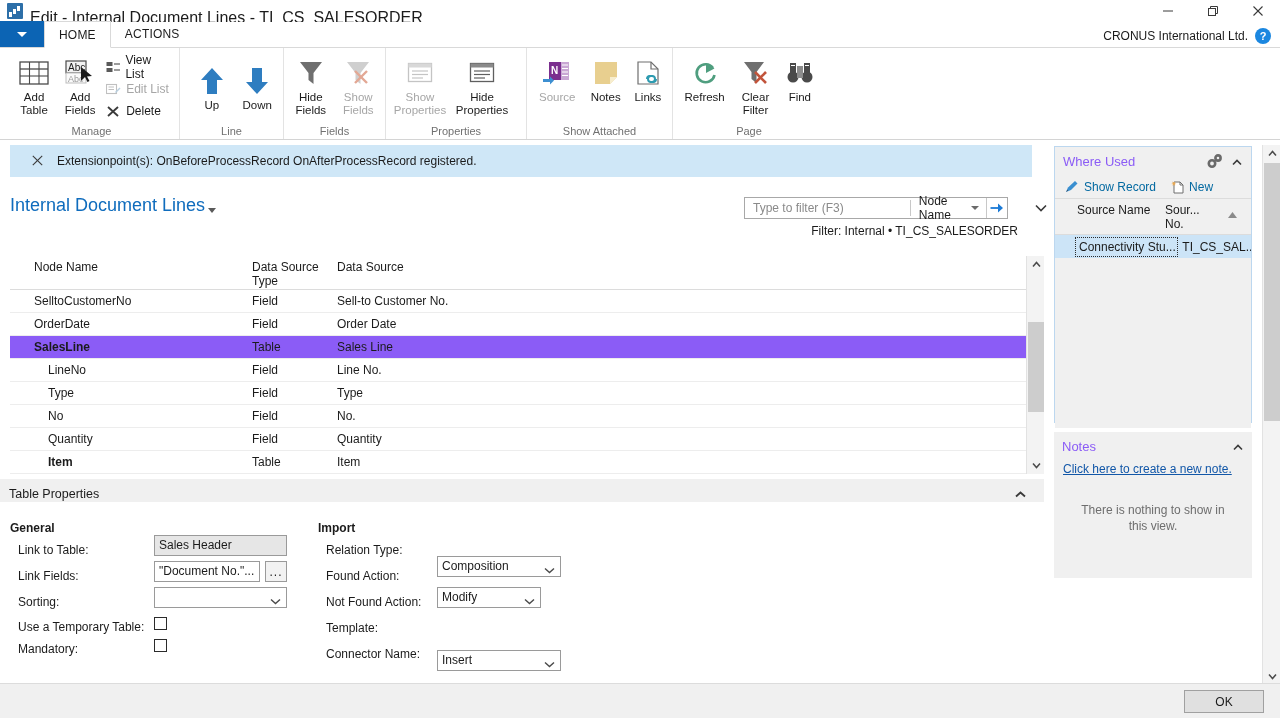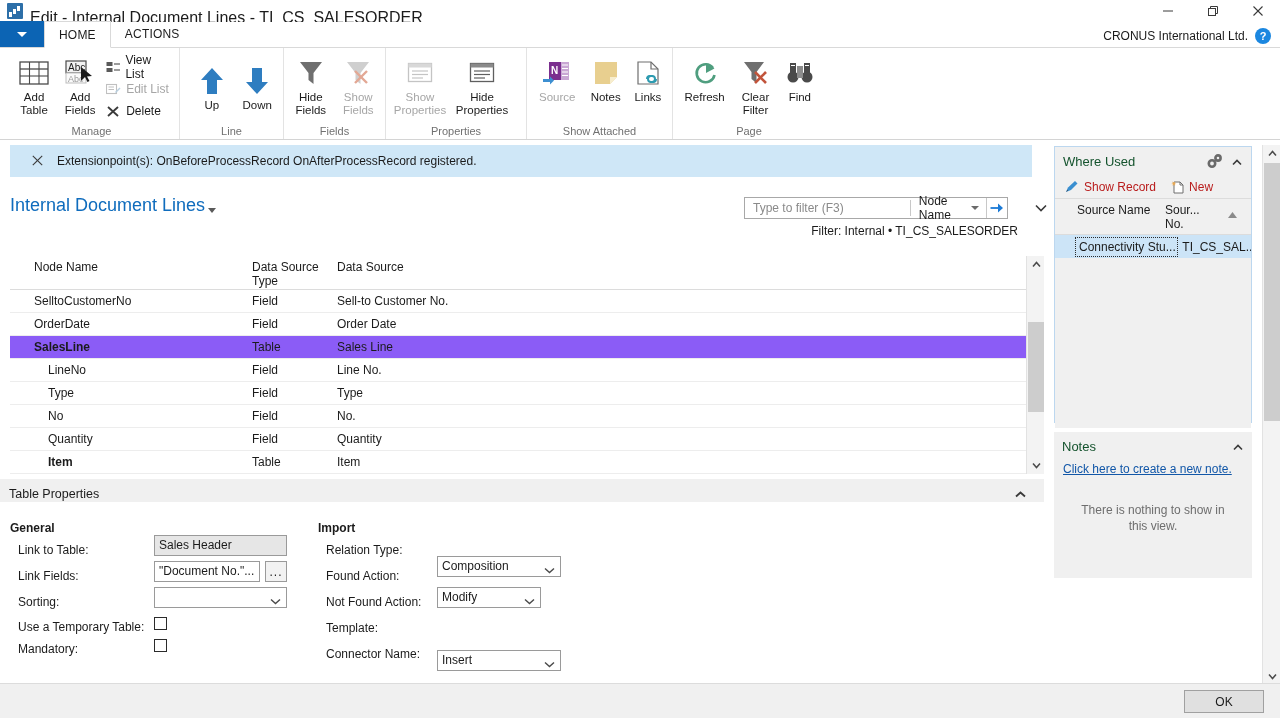--- a/index.html
+++ b/index.html
@@ -209,26 +209,26 @@
     position: absolute; top: 145px; left: 1262px; width: 18px; height: 540px;
     background: #f3f3f3; border-left: 1px solid #e2e2e2;
   }
   .ss-thumb { position: absolute; left: 1px; top: 18px; width: 16px; height: 258px; background: #cdcdcd; }
 
   .panel-where {
     position: absolute; top: 146px; left: 1054px; width: 198px; height: 277px;
     background: #f0f0f0; border: 1px solid #bcd7ef;
   }
   .panel-title { height: 28px; display: flex; align-items: center; position: relative; }
-  .panel-title .t { margin-left: 8px; font-size: 13px; color: #14532d; }
+  .panel-title .t { margin-left: 8px; font-size: 13px; color: #8b5cf6; }
   .panel-title .gears { position: absolute; right: 28px; top: 7px; }
   .panel-title .chev { position: absolute; right: 9px; top: 8px; color: #3a3a3a; }
   .panel-actions { height: 24px; display: flex; align-items: center;
     border-bottom: 1px solid #dcdcdc; }
-  .pa-item { display: flex; margin-left: 9px; font-size: 12px; color: #b91c1c; }
+  .pa-item { display: flex; margin-left: 9px; font-size: 12px; color: #0369a1; }
   .pa-item .ico { width: 16px; height: 14px; display: flex; align-items: center; justify-content: center; }
   .pa-item .lbl { margin-left: 4px; }
   .wu-head { display: flex; height: 36px; padding-top: 4px; position: relative;
     border-bottom: 1px solid #dcdcdc; }
   .wu-head .c { font-size: 12px; color: #1b1b1b; line-height: 14px; }
   .wu-c1 { width: 110px; padding-left: 22px; }
   .wu-c2 { width: 60px; }
   .wu-sort { position: absolute; right: 14px; top: 11px; color: #7a7a7a; font-size: 9px; }
   .wu-row { display: flex; height: 23px; align-items: center; background: #cce4f7; }
   .wu-cell1 {

